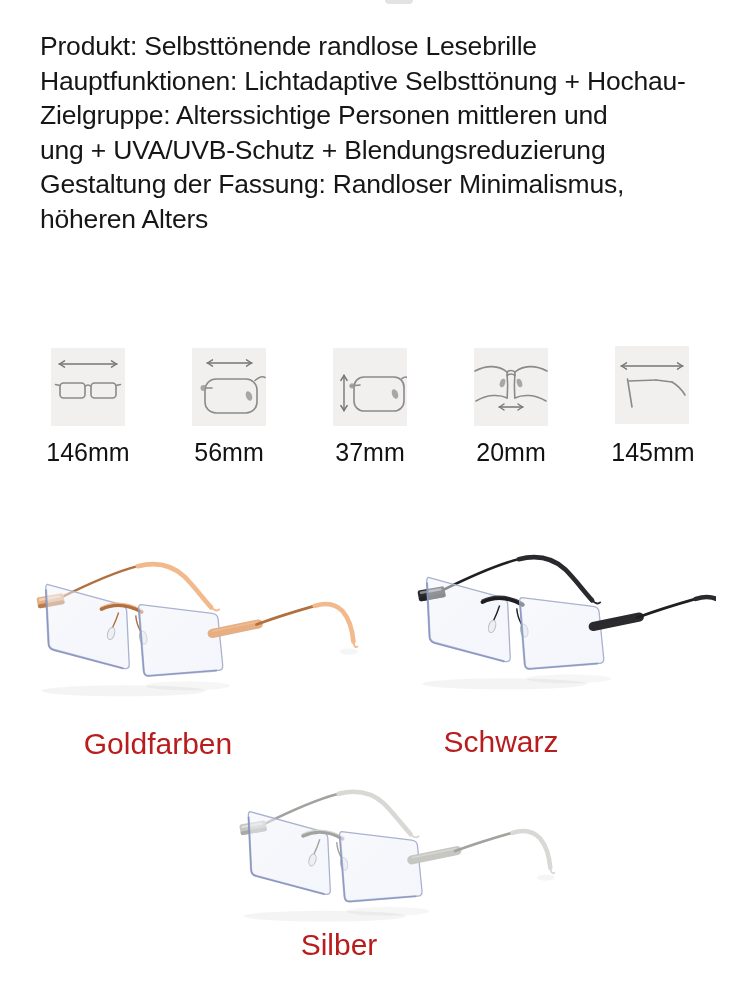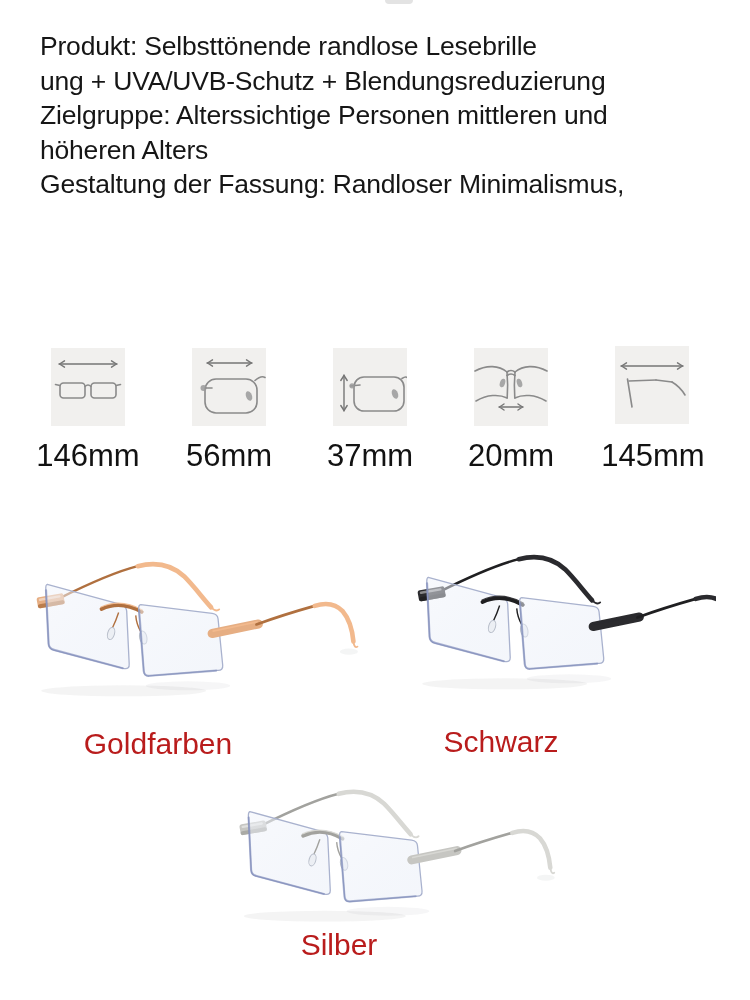--- a/index.html
+++ b/index.html
@@ -7,43 +7,44 @@
         font-family:"Liberation Sans", sans-serif;color:#111;}
   .top-artifact{position:absolute;left:385px;top:0;width:28px;height:4px;
         background:#e3e3e3;border-radius:0 0 4px 4px;}
   
   .description{position:absolute;left:40px;top:29px;width:705px;
         font-size:26.5px;line-height:34.6px;letter-spacing:-0.2px;color:#161616;}
   .description div{white-space:nowrap;}
   
   .measure-box{position:absolute;top:348px;width:74px;height:78px;background:#f1f0ee;}
   .measure-label{position:absolute;top:438px;transform:translateX(-50%);
-        font-size:31px;color:#121212;white-space:nowrap;}
+        font-size:25px;color:#121212;white-space:nowrap;}
   .mi{stroke:#8a8a8a;stroke-width:1.6;fill:none;stroke-linecap:round;stroke-linejoin:round;}
   .arr{stroke:#767676;stroke-width:1.4;fill:none;stroke-linecap:round;stroke-linejoin:round;}
   .blob{fill:#9a9a9a;opacity:.85;stroke:none;}
   
   .glasses{position:absolute;}
   .variant-label{position:absolute;transform:translateX(-50%);
         font-size:30px;color:#b91c1c;white-space:nowrap;}
   .hidden-defs{position:absolute;width:0;height:0;overflow:hidden;}
 </style>
 </head>
 <body>
 
 <div class="page">
 
   <div class="top-artifact"></div>
 
   <section class="description">
     <div>Produkt: Selbsttönende randlose Lesebrille</div>
+    <div>Hauptfunktionen: Lichtadaptive Selbsttönung + Hochau-</div>
+    <div>Zielgruppe: Alterssichtige Personen mittleren und</div>
     <div>ung + UVA/UVB-Schutz + Blendungsreduzierung</div>
-    <div>Zielgruppe: Alterssichtige Personen mittleren und</div>
+    <div>Gestaltung der Fassung: Randloser Minimalismus,</div>
     <div>höheren Alters</div>
-    <div>Gestaltung der Fassung: Randloser Minimalismus,</div>
   </section>
 
   <section>
 
     <div class="measure-box" style="left:51px">
       <svg width="74" height="78" viewBox="0 0 74 78">
         <line class="arr" x1="8" y1="16" x2="66" y2="16"></line>
         <path class="arr" d="M13.5,12.8 L8.5,16 L13.5,19.2"></path>
         <path class="arr" d="M60.5,12.8 L65.5,16 L60.5,19.2"></path>
         <rect class="mi" x="9" y="35" width="25" height="15" rx="3.5"></rect>

